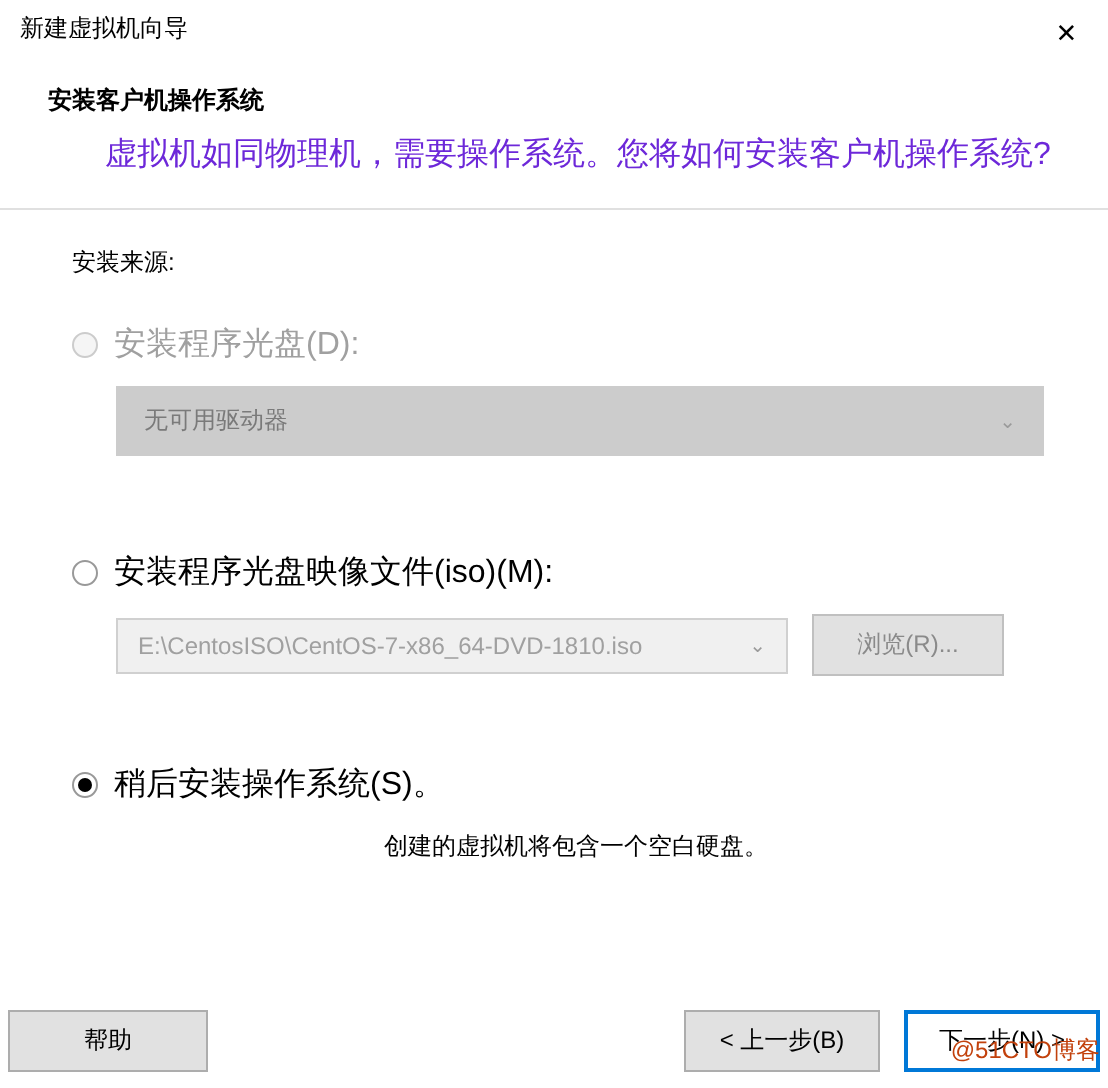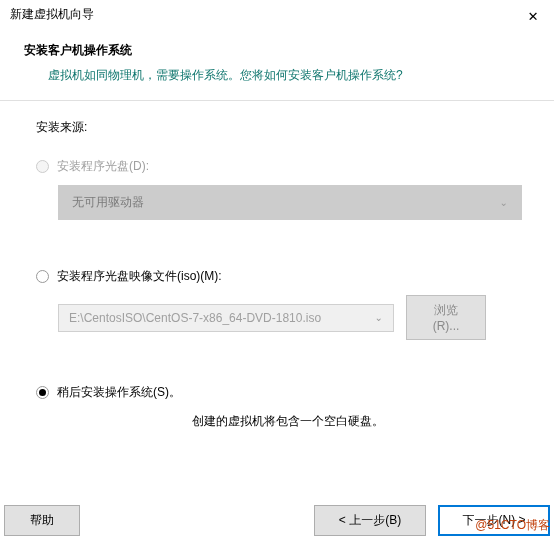--- a/index.html
+++ b/index.html
@@ -32,23 +32,24 @@
     }
     .header-section {
       padding: 14px 24px 12px 24px;
     }
     .header-title {
       font-weight: bold;
       font-size: 12px;
       margin-bottom: 8px;
     }
     .header-desc {
-      font-size: 12px;
+      font-size: 16px;
       padding-left: 24px;
-      color: #0f766e;
+      color: #6d28d9;
+      text-align: center;
     }
     .divider {
       height: 1px;
       background: #e0e0e0;
       margin: 4px 0 0 0;
     }
     .content {
       padding: 18px 36px 10px 36px;
     }
     .source-label {
@@ -81,21 +82,21 @@
       content: "";
       position: absolute;
       width: 7px;
       height: 7px;
       background: #000;
       border-radius: 50%;
       top: 2px;
       left: 2px;
     }
     .radio-label {
-      font-size: 12px;
+      font-size: 16px;
     }
     .radio-label.disabled {
       color: #a0a0a0;
     }
     .dropdown-disabled {
       margin-left: 22px;
       margin-top: 6px;
       background: #cccccc;
       color: #7a7a7a;
       padding: 9px 14px;
@@ -127,21 +128,21 @@
       display: flex;
       align-items: center;
       justify-content: space-between;
     }
     .browse-btn {
       background: #e1e1e1;
       border: 1px solid #c0c0c0;
       color: #8a8a8a;
       padding: 6px 14px;
       font-size: 12px;
-      width: 80px;
+      width: 96px;
       text-align: center;
     }
     .option-desc {
       margin-left: 22px;
       margin-top: 12px;
       font-size: 12px;
       text-align: center;
     }
     .footer {
       position: absolute;
@@ -150,33 +151,33 @@
       right: 0;
       display: flex;
       align-items: center;
       padding: 0 4px;
     }
     .help-btn {
       background: #e1e1e1;
       border: 1px solid #adadad;
       padding: 6px 0;
       font-size: 12px;
-      width: 76px;
+      width: 100px;
       text-align: center;
       cursor: pointer;
     }
     .footer-spacer {
       flex: 1;
     }
     .nav-btn {
       background: #e1e1e1;
       border: 1px solid #adadad;
       padding: 6px 0;
       font-size: 12px;
-      width: 112px;
+      width: 98px;
       text-align: center;
       cursor: pointer;
       margin-left: 4px;
     }
     .nav-btn.primary {
       background: #ffffff;
       border: 2px solid #0078d7;
       padding: 5px 0;
       margin-left: 12px;
     }

